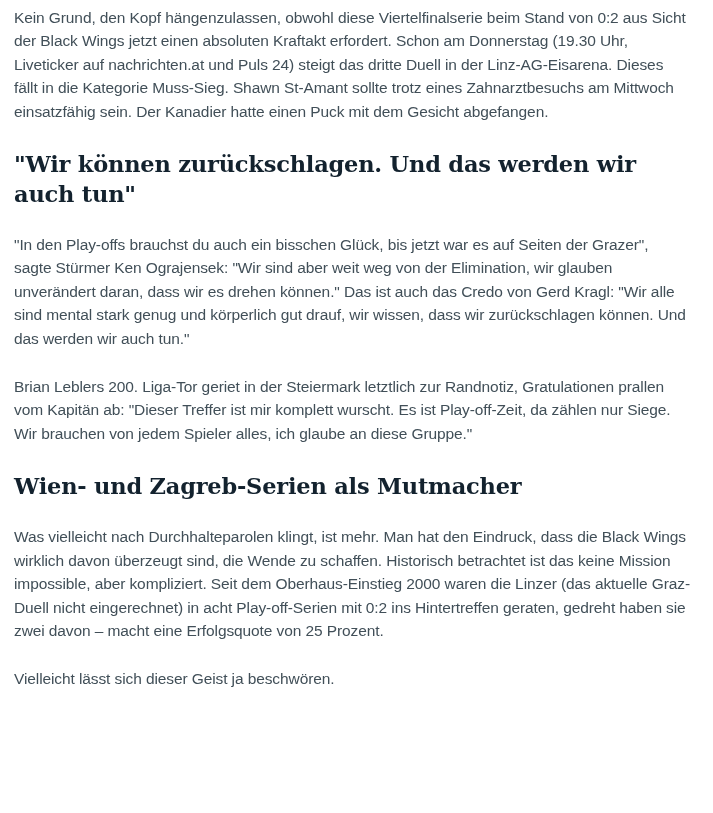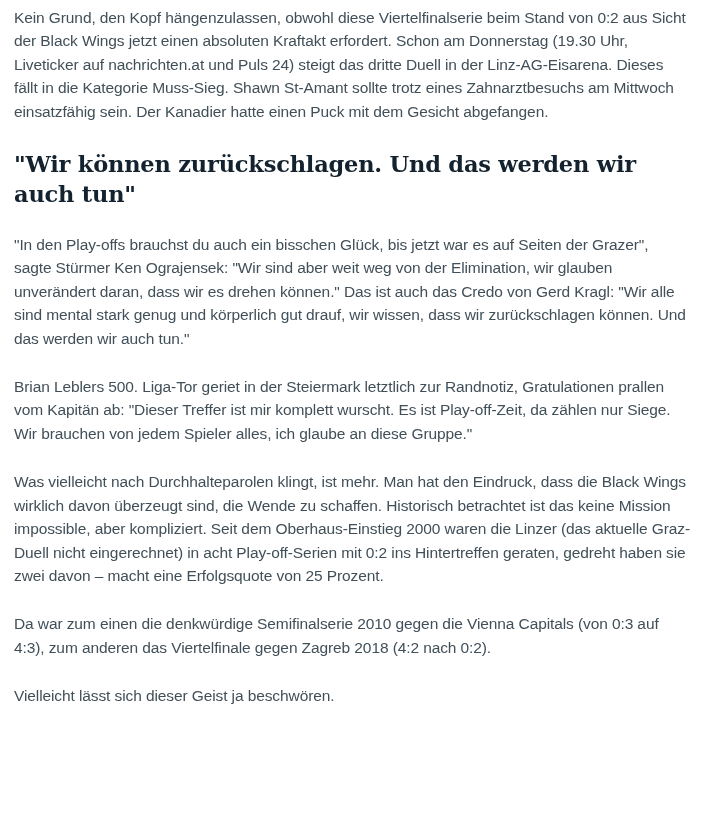--- a/index.html
+++ b/index.html
@@ -38,22 +38,22 @@
 </head>
 <body>
 
 <main class="article-body">
   <p class="article-paragraph">Kein Grund, den Kopf hängenzulassen, obwohl diese Viertelfinalserie beim Stand von 0:2 aus Sicht der Black Wings jetzt einen absoluten Kraftakt erfordert. Schon am Donnerstag (19.30 Uhr, Liveticker auf nachrichten.at und Puls 24) steigt das dritte Duell in der Linz-AG-Eisarena. Dieses fällt in die Kategorie Muss-Sieg. Shawn St-Amant sollte trotz eines Zahnarztbesuchs am Mittwoch einsatzfähig sein. Der Kanadier hatte einen Puck mit dem Gesicht abgefangen.</p>
 
   <h2 class="section-heading">"Wir können zurückschlagen. Und das werden wir auch tun"</h2>
 
   <p class="article-paragraph">"In den Play-offs brauchst du auch ein bisschen Glück, bis jetzt war es auf Seiten der Grazer", sagte Stürmer Ken Ograjensek: "Wir sind aber weit weg von der Elimination, wir glauben unverändert daran, dass wir es drehen können." Das ist auch das Credo von Gerd Kragl: "Wir alle sind mental stark genug und körperlich gut drauf, wir wissen, dass wir zurückschlagen können. Und das werden wir auch tun."</p>
 
-  <p class="article-paragraph">Brian Leblers 500. Liga-Tor geriet in der Steiermark letztlich zur Randnotiz, Gratulationen prallen vom Kapitän ab: "Dieser Treffer ist mir komplett wurscht. Es ist Play-off-Zeit, da zählen nur Siege. Wir brauchen von jedem Spieler alles, ich glaube an diese Gruppe."</p>
+  <p class="article-paragraph">Brian Leblers 200. Liga-Tor geriet in der Steiermark letztlich zur Randnotiz, Gratulationen prallen vom Kapitän ab: "Dieser Treffer ist mir komplett wurscht. Es ist Play-off-Zeit, da zählen nur Siege. Wir brauchen von jedem Spieler alles, ich glaube an diese Gruppe."</p>
 
 
+  <h2 class="section-heading">Wien- und Zagreb-Serien als Mutmacher</h2>
 
   <p class="article-paragraph">Was vielleicht nach Durchhalteparolen klingt, ist mehr. Man hat den Eindruck, dass die Black Wings wirklich davon überzeugt sind, die Wende zu schaffen. Historisch betrachtet ist das keine Mission impossible, aber kompliziert. Seit dem Oberhaus-Einstieg 2000 waren die Linzer (das aktuelle Graz-Duell nicht eingerechnet) in acht Play-off-Serien mit 0:2 ins Hintertreffen geraten, gedreht haben sie zwei davon – macht eine Erfolgsquote von 25 Prozent.</p>
 
-  <p class="article-paragraph">Da war zum einen die denkwürdige Semifinalserie 2010 gegen die Vienna Capitals (von 0:3 auf 4:3), zum anderen das Viertelfinale gegen Zagreb 2018 (4:2 nach 0:2).</p>
 
   <p class="article-paragraph">Vielleicht lässt sich dieser Geist ja beschwören.</p>
 </main>
 
 </body></html>

